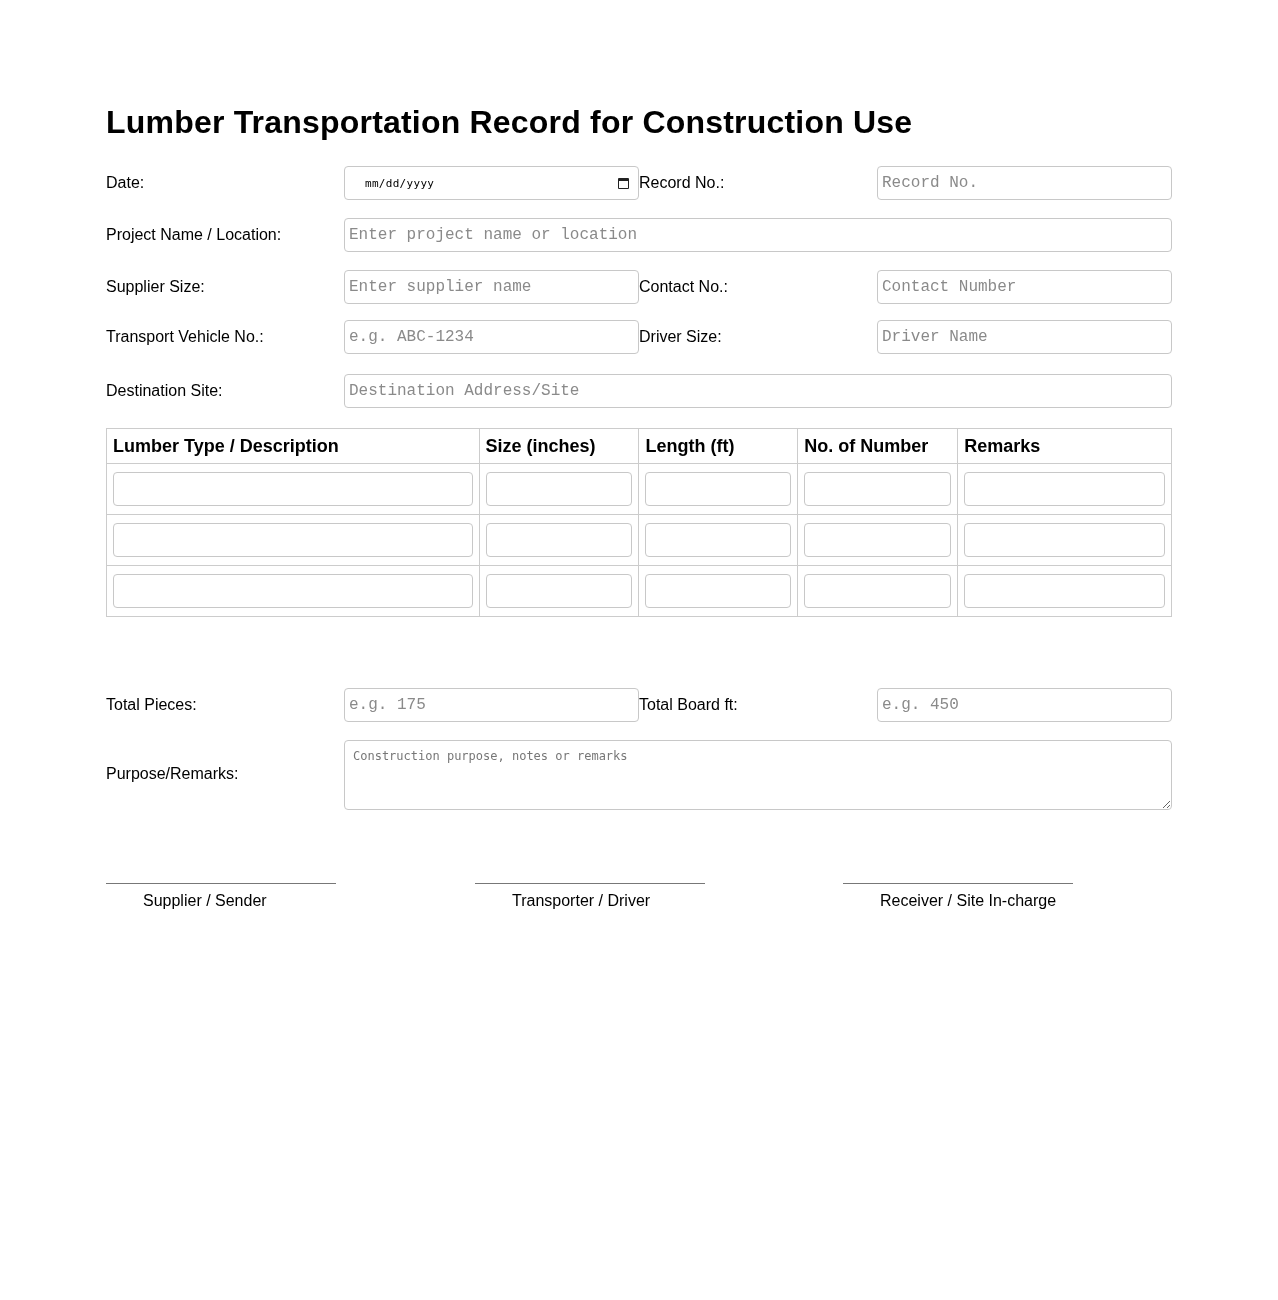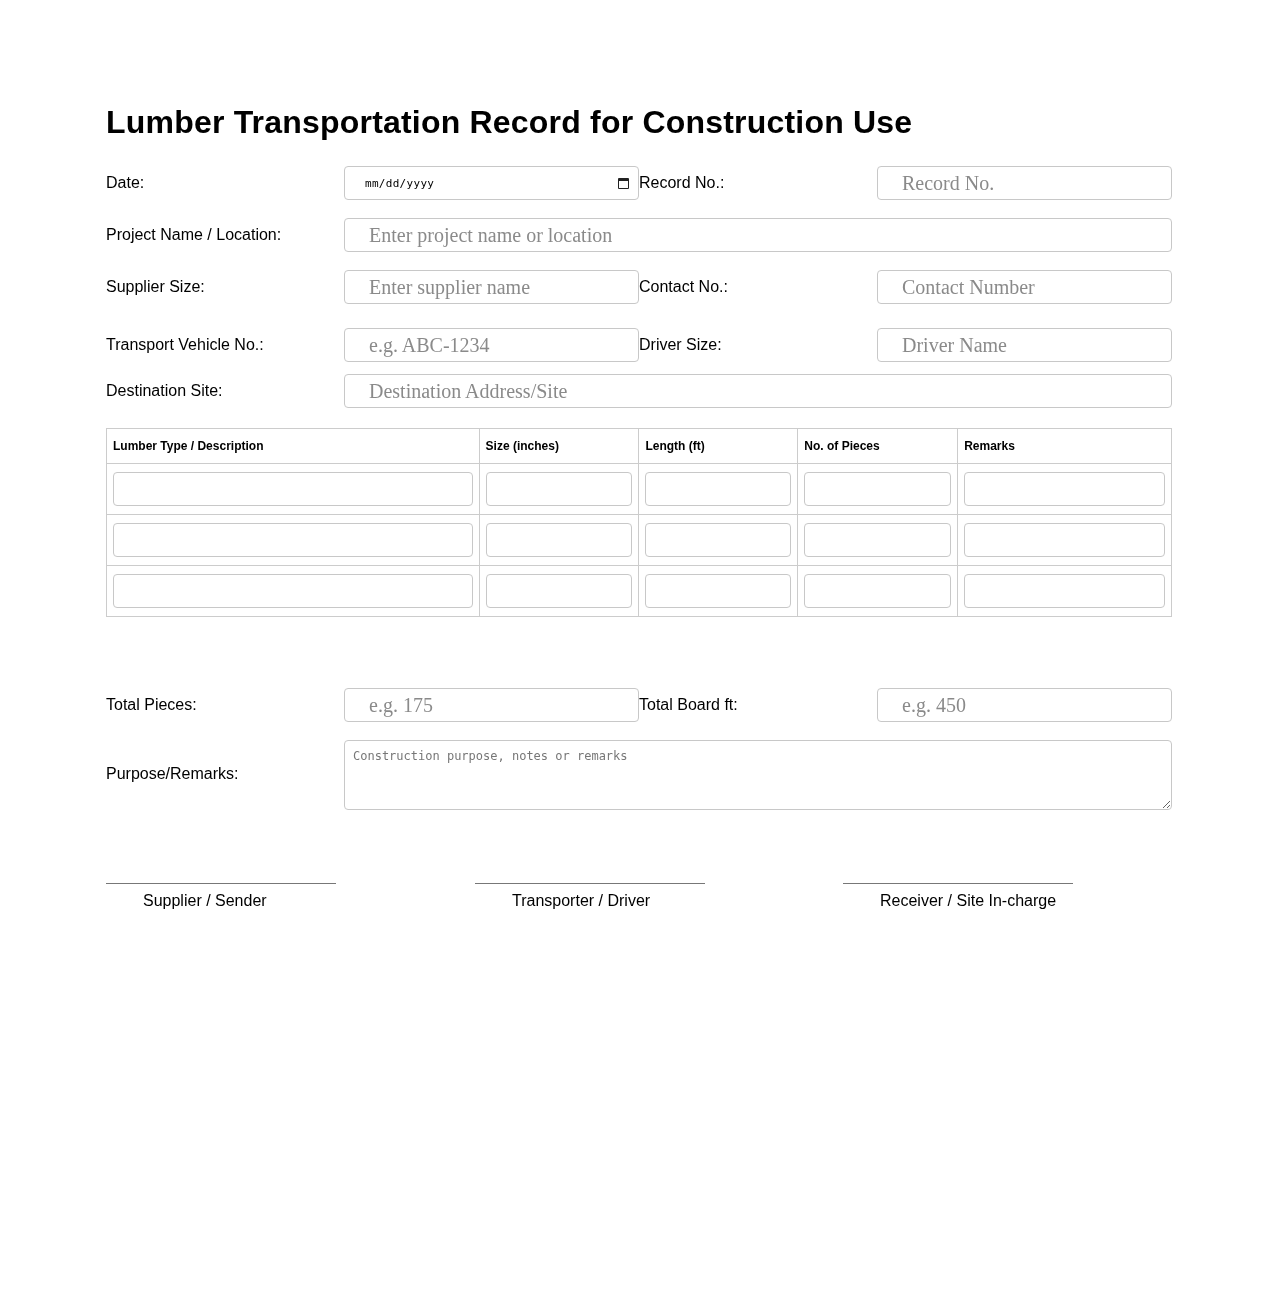--- a/index.html
+++ b/index.html
@@ -40,23 +40,23 @@
     .lbl {
       font-size: 16px;
       width: 238px;
       flex: 0 0 238px;
       line-height: 20px;
     }
     .inp {
       height: 34px;
       border: 1px solid #c8c8c8;
       border-radius: 4px;
-      padding: 0 24px;
-      font-family: Liberation Serif, serif;
-      font-size: 20px;
+      padding: 0 4px;
+      font-family: Liberation Mono, monospace;
+      font-size: 16px;
       color: #000;
       background: #fff;
       outline: none;
     }
     .inp::placeholder { color: #8a8a8a; }
     .half { width: 295px; flex: 0 0 295px; }
     .full { width: 828px; flex: 0 0 828px; }
     .date-field {
       position: relative;
       display: flex;
@@ -82,21 +82,21 @@
       width: 1066px;
       border-collapse: collapse;
     }
     table.items th, table.items td {
       border: 1px solid #cccccc;
       padding: 0 6px;
     }
     table.items th {
       height: 35px;
       text-align: left;
-      font-size: 12px;
+      font-size: 18px;
       font-weight: bold;
     }
     table.items td {
       height: 51px;
     }
     table.items td .inp {
       width: 100%;
       height: 34px;
       display: block;
     }
@@ -147,21 +147,21 @@
     <input class="inp full" type="text" placeholder="Enter project name or location" style="">
   </div>
 
   <div class="row" style="top:270px;">
     <span class="lbl">Supplier Size:</span>
     <input class="inp half" type="text" placeholder="Enter supplier name" style="">
     <span class="lbl">Contact No.:</span>
     <input class="inp half" type="text" placeholder="Contact Number" style="">
   </div>
 
-  <div class="row" style="top:328px;">
+  <div class="row" style="top:320px;">
     <span class="lbl">Transport Vehicle No.:</span>
     <input class="inp half" type="text" placeholder="e.g. ABC-1234" style="">
     <span class="lbl">Driver Size:</span>
     <input class="inp half" type="text" placeholder="Driver Name" style="">
   </div>
 
   <div class="row" style="top:374px;">
     <span class="lbl">Destination Site:</span>
     <input class="inp full" type="text" placeholder="Destination Address/Site" style="">
   </div>
@@ -172,21 +172,21 @@
       <col style="width:160px">
       <col style="width:159px">
       <col style="width:160px">
       <col style="width:214px">
     </colgroup>
     <thead>
       <tr>
         <th>Lumber Type / Description</th>
         <th>Size (inches)</th>
         <th>Length (ft)</th>
-        <th>No. of Pieces</th>
+        <th>No. of Number</th>
         <th>Remarks</th>
       </tr>
     </thead>
     <tbody>
       <tr>
         <td>
             <input class="inp" type="text" style="">
           </td>
         <td>
             <input class="inp" type="text" style="">

